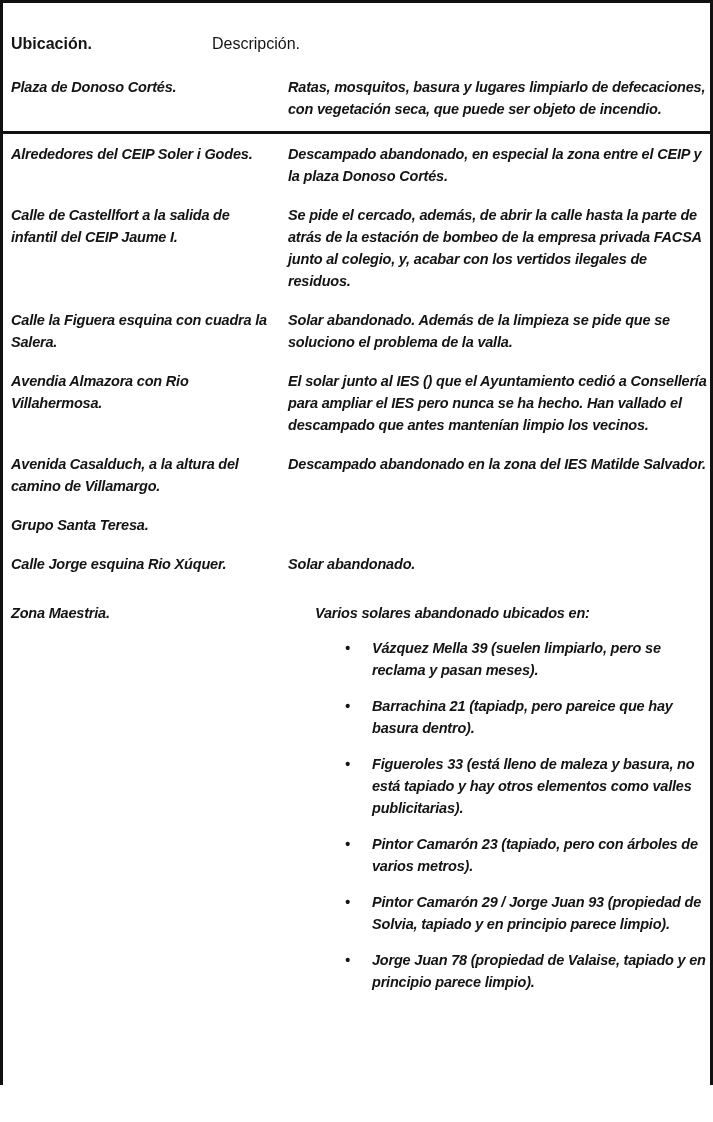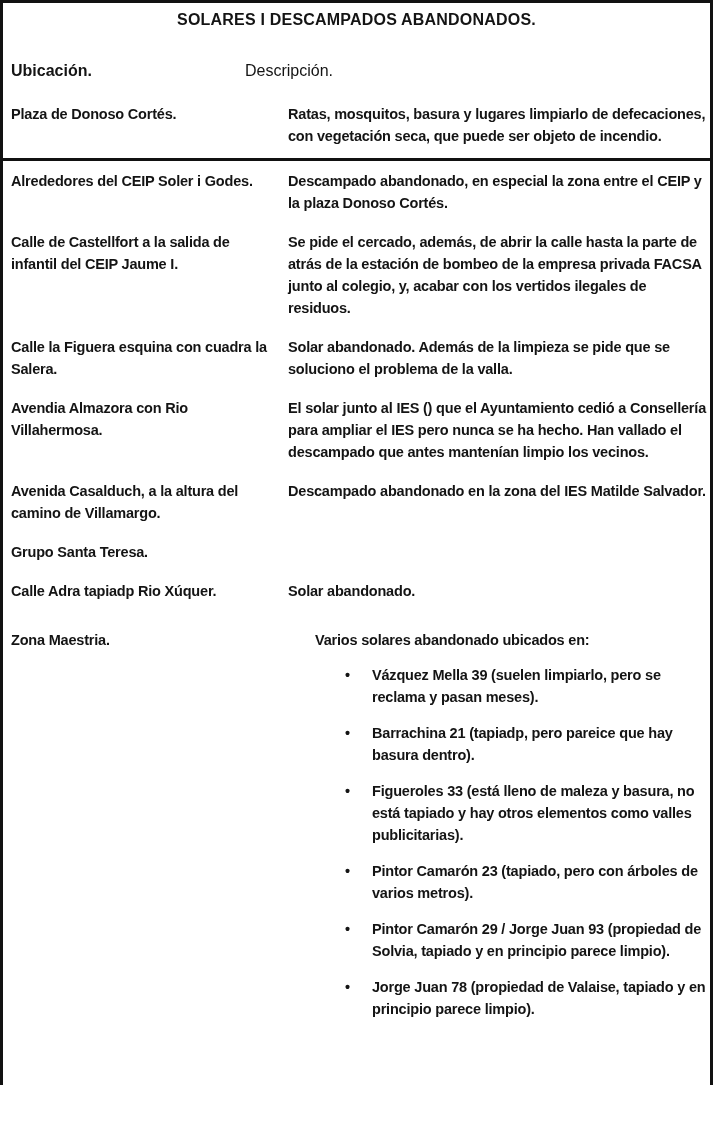--- a/index.html
+++ b/index.html
@@ -36,38 +36,39 @@
     line-height: 20px;
     font-weight: 700;
     letter-spacing: 0.2px;
   }
   .header-row {
     display: flex;
     margin-top: 30px;
   }
   .h-loc {
     box-sizing: border-box;
-    width: 242px;
+    width: 209px;
     padding-left: 8px;
     font-size: 16px;
     line-height: 22px;
     font-weight: 700;
   }
   .h-desc {
     font-size: 16px;
     line-height: 22px;
     font-weight: 400;
   }
   .row {
     display: flex;
     margin-bottom: 17px;
     font-size: 14.5px;
     line-height: 22px;
     font-weight: 600;
     letter-spacing: -0.2px;
+    font-style: italic;
   }
   .row-first {
     margin-top: 21px;
     margin-bottom: 0;
   }
   .row-last {
     margin-top: 27px;
     gap: 27px;
   }
   .col-loc {
@@ -103,21 +104,20 @@
     left: 30px;
     top: 0;
   }
 </style>
 </head>
 <body>
 
 <div class="page">
   <div class="doc-table">
 
-    <div class="doc-title">SOLARES I DESCAMPADOS ABANDONADOS.</div>
 
     <div class="header-row">
       <div class="h-loc">Ubicación.</div>
       <div class="h-desc">Descripción.</div>
     </div>
 
     <div class="row row-first">
       <div class="col-loc">Plaza de Donoso Cortés.</div>
       <div class="col-desc">Ratas, mosquitos, basura y lugares limpiarlo de defecaciones, con vegetación seca, que puede ser objeto de incendio.</div>
     </div>
@@ -147,21 +147,21 @@
     <div class="row">
       <div class="col-loc">Avenida Casalduch, a la altura del camino de Villamargo.</div>
       <div class="col-desc">Descampado abandonado en la zona del IES Matilde Salvador.</div>
     </div>
 
     <div class="row">
       <div class="col-loc">Grupo Santa Teresa.</div>
     </div>
 
     <div class="row">
-      <div class="col-loc">Calle Adra tapiadp Rio Xúquer.</div>
+      <div class="col-loc">Calle Jorge esquina Rio Xúquer.</div>
       <div class="col-desc">Solar abandonado.</div>
     </div>
 
     <div class="row row-last">
       <div class="col-loc">Zona Maestria.</div>
       <div class="col-desc">
         <div>Varios solares abandonado ubicados en:</div>
         <ul class="bullet-list">
           <li>
             <span class="bullet-dot">•</span>

